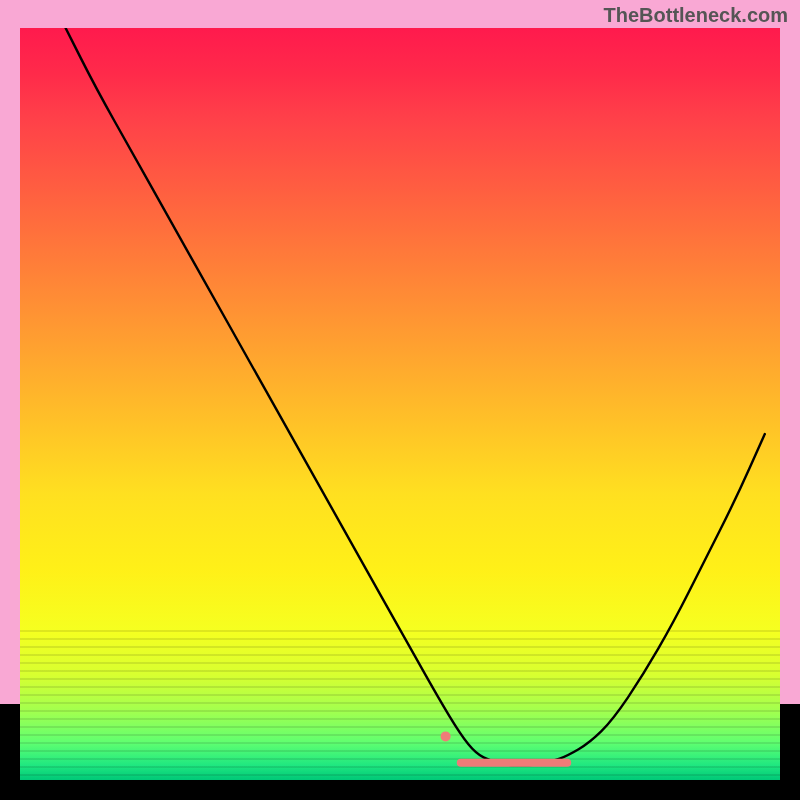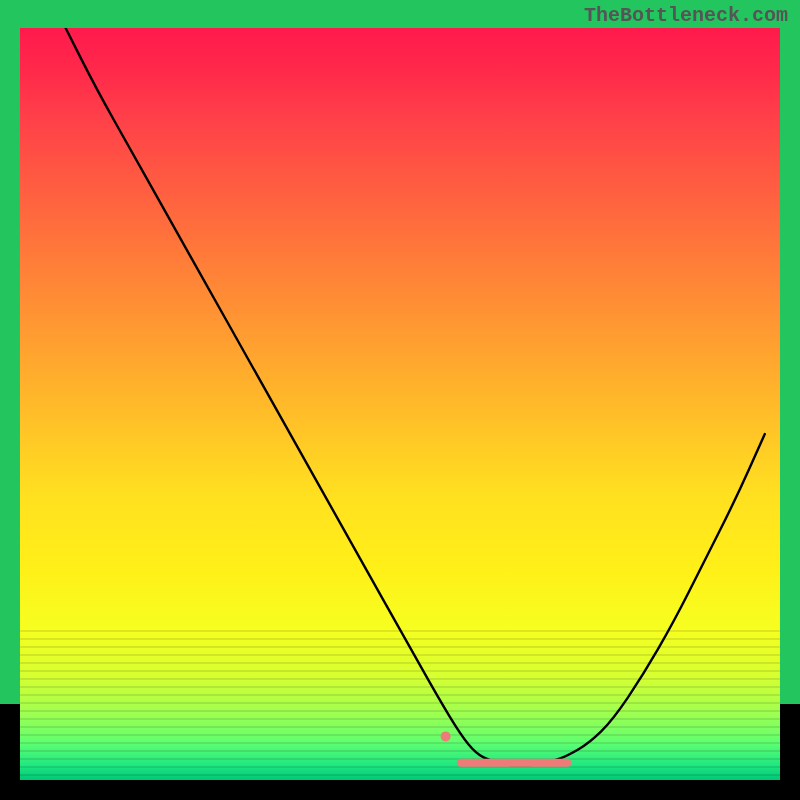--- a/index.html
+++ b/index.html
@@ -6,23 +6,22 @@
   html, body {
     width: 800px;
     height: 800px;
     background: #000;
     overflow: hidden;
     font-family: Arial, Helvetica, sans-serif;
   }
   .frame {
     width: 800px;
     height: 704px;
-    background: #22c55e;
+    background: #f9a8d4;
     position: relative;
-    font-family: Liberation Mono, monospace;
   }
   .watermark {
     position: absolute;
     top: 4px;
     right: 12px;
     color: #555;
     font-size: 20px;
     font-weight: 600;
     z-index: 5;
     user-select: none;

